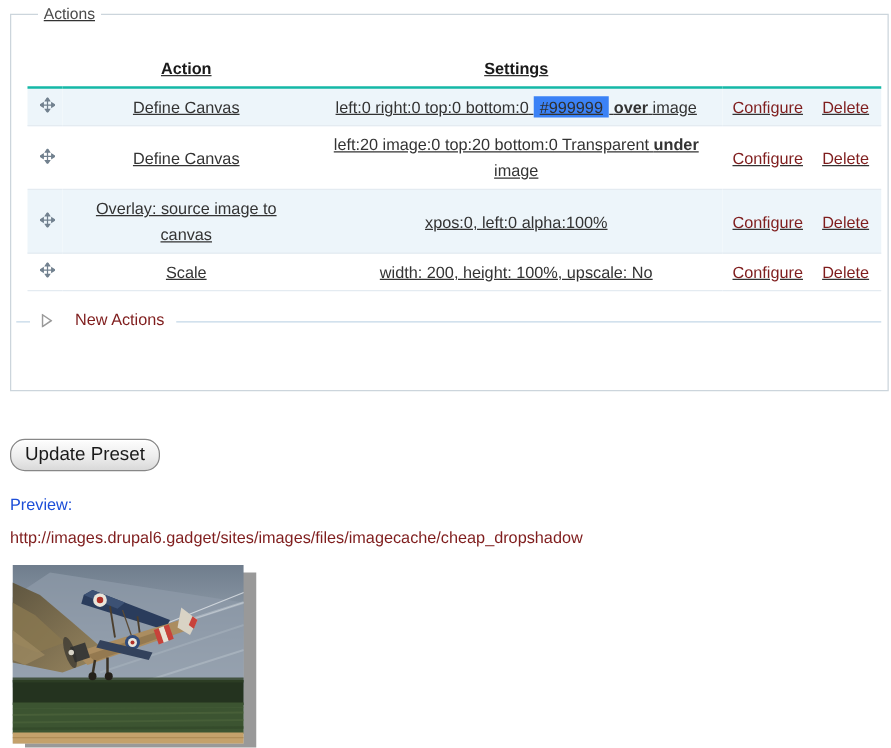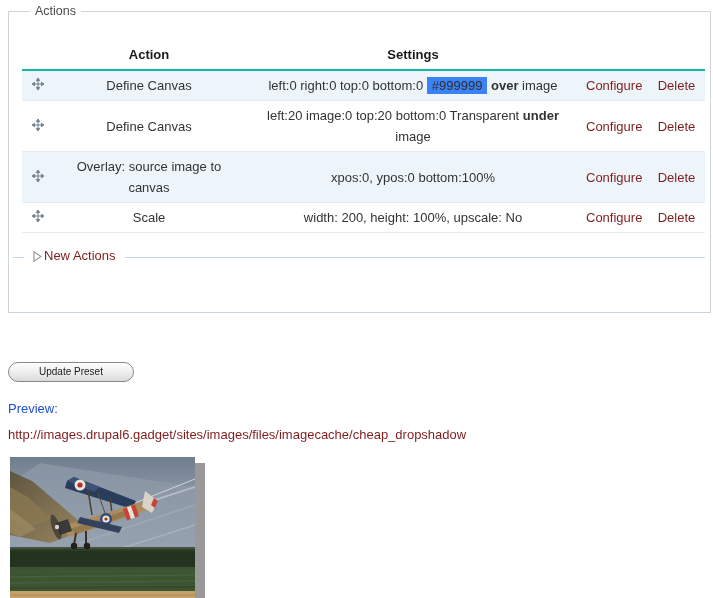--- a/index.html
+++ b/index.html
@@ -1,48 +1,48 @@
 <!DOCTYPE html>
 <html><head>
 <meta charset="utf-8">
 <style>
   html,body{margin:0;padding:0;background:#fff;}
   body{width:713px;height:598px;overflow:hidden;font-family:"Liberation Sans",sans-serif;color:#333;}
 
   
   fieldset.actions-fs{
-    box-sizing:border-box;width:703px;margin:4px 0 12px 8px;
-    border:1px solid #ccd5dc;padding:24px 5px 40px 13px;
+    box-sizing:border-box;width:703px;margin:4px 0 1px 8px;
+    border:1px solid #ccd5dc;padding:24px 5px 40px 13px;text-decoration:underline;
   }
   fieldset.actions-fs legend{
     margin-left:8px;padding:0 5px;font-size:12.5px;color:#4a4a4a;
   }
 
   
   table.actions-table{border-collapse:collapse;table-layout:fixed;width:683px;font-size:13px;color:#333;}
   col.c-handle{width:28px}col.c-action{width:198px}col.c-settings{width:330px}col.c-configure{width:70px}col.c-delete{width:57px}
   th{text-align:center;font-weight:bold;color:#1a1a1a;padding:5px 8px 7px;border-bottom:2px solid #14b8a6;}
   tbody tr{border-bottom:1px solid #e4ebf1;text-align:center;}
   tbody tr.odd{background:#edf5fa;}
   td{padding:4px 8px;vertical-align:middle;line-height:21px;}
   td.handle{padding-left:10px;cursor:move;}
   .drag-icon{display:inline-block;width:12px;height:12px;}
   .swatch{background:#3b82f6;color:#2f2f2f;padding:1px 5px;}
   a.op-link,a.url-link,a.new-actions-link{color:#7f1d1d;text-decoration:none;cursor:pointer;}
   .settings-line{display:block;}
 
   
   .collapsed-fs{position:relative;margin:24px 0 0 -9px;width:692px;border-top:1px solid #c4d8e7;height:14px;}
-  .collapsed-legend{position:absolute;top:-10px;left:11px;background:#fff;padding:0 9px;font-size:13px;display:flex;align-items:center;gap:2px;}
+  .collapsed-legend{position:absolute;top:-10px;left:11px;background:#fff;padding:0 9px;font-size:13px;display:flex;align-items:center;gap:18px;}
   .tri-icon{display:inline-block;width:9px;height:11px;}
 
   
   button.update-btn{
-    margin:37px 0 0 8px;padding:3px 30px 4px;font-family:"Liberation Sans",sans-serif;
-    font-size:10px;color:#1a1a1a;border:1px solid #878787;border-radius:12px;
+    margin:37px 0 0 8px;padding:3px 11px 4px;font-family:"Liberation Sans",sans-serif;
+    font-size:15px;color:#1a1a1a;border:1px solid #878787;border-radius:12px;
     background:linear-gradient(180deg,#fdfdfd 0%,#ededed 55%,#d9d9d9 100%);
     box-shadow:inset 0 1px 0 #fff;cursor:pointer;
   }
 
   
   .preview-label{margin:19px 0 0 8px;font-size:13px;font-weight:normal;color:#1d4ed8;}
   .preview-url{margin:8px 0 12px 8px;font-size:13px;line-height:21px;}
   .preview-wrap{position:relative;margin:6px 0 0 10px;width:195px;height:149px;}
   .preview-shadow{position:absolute;left:10px;top:6px;width:185px;height:143px;background:#999999;}
   .preview-photo{position:absolute;left:0;top:0;width:185px;height:143px;}
@@ -139,21 +139,21 @@
               <polygon points="0,6 2.6,4.3 2.6,7.7"></polygon>
                   <polygon points="12,6 9.4,4.3 9.4,7.7"></polygon>
             </g>
               </svg>
           </span>
         </td>
         <td class="action">
           <span class="settings-line">Overlay: source image to</span>
           <span class="settings-line">canvas</span>
         </td>
-        <td class="settings">xpos:0, ypos:0 bottom:100%</td>
+        <td class="settings">xpos:0, left:0 alpha:100%</td>
         <td class="configure"><a class="op-link">Configure</a></td>
         <td class="delete"><a class="op-link">Delete</a></td>
       </tr>
 
       <tr>
         <td class="handle">
           <span class="drag-icon">
             <svg width="12" height="12" viewBox="0 0 12 12">
                 <g fill="#71808e" stroke="#71808e" stroke-width="1">
               <line x1="6" y1="2" x2="6" y2="10"></line>

